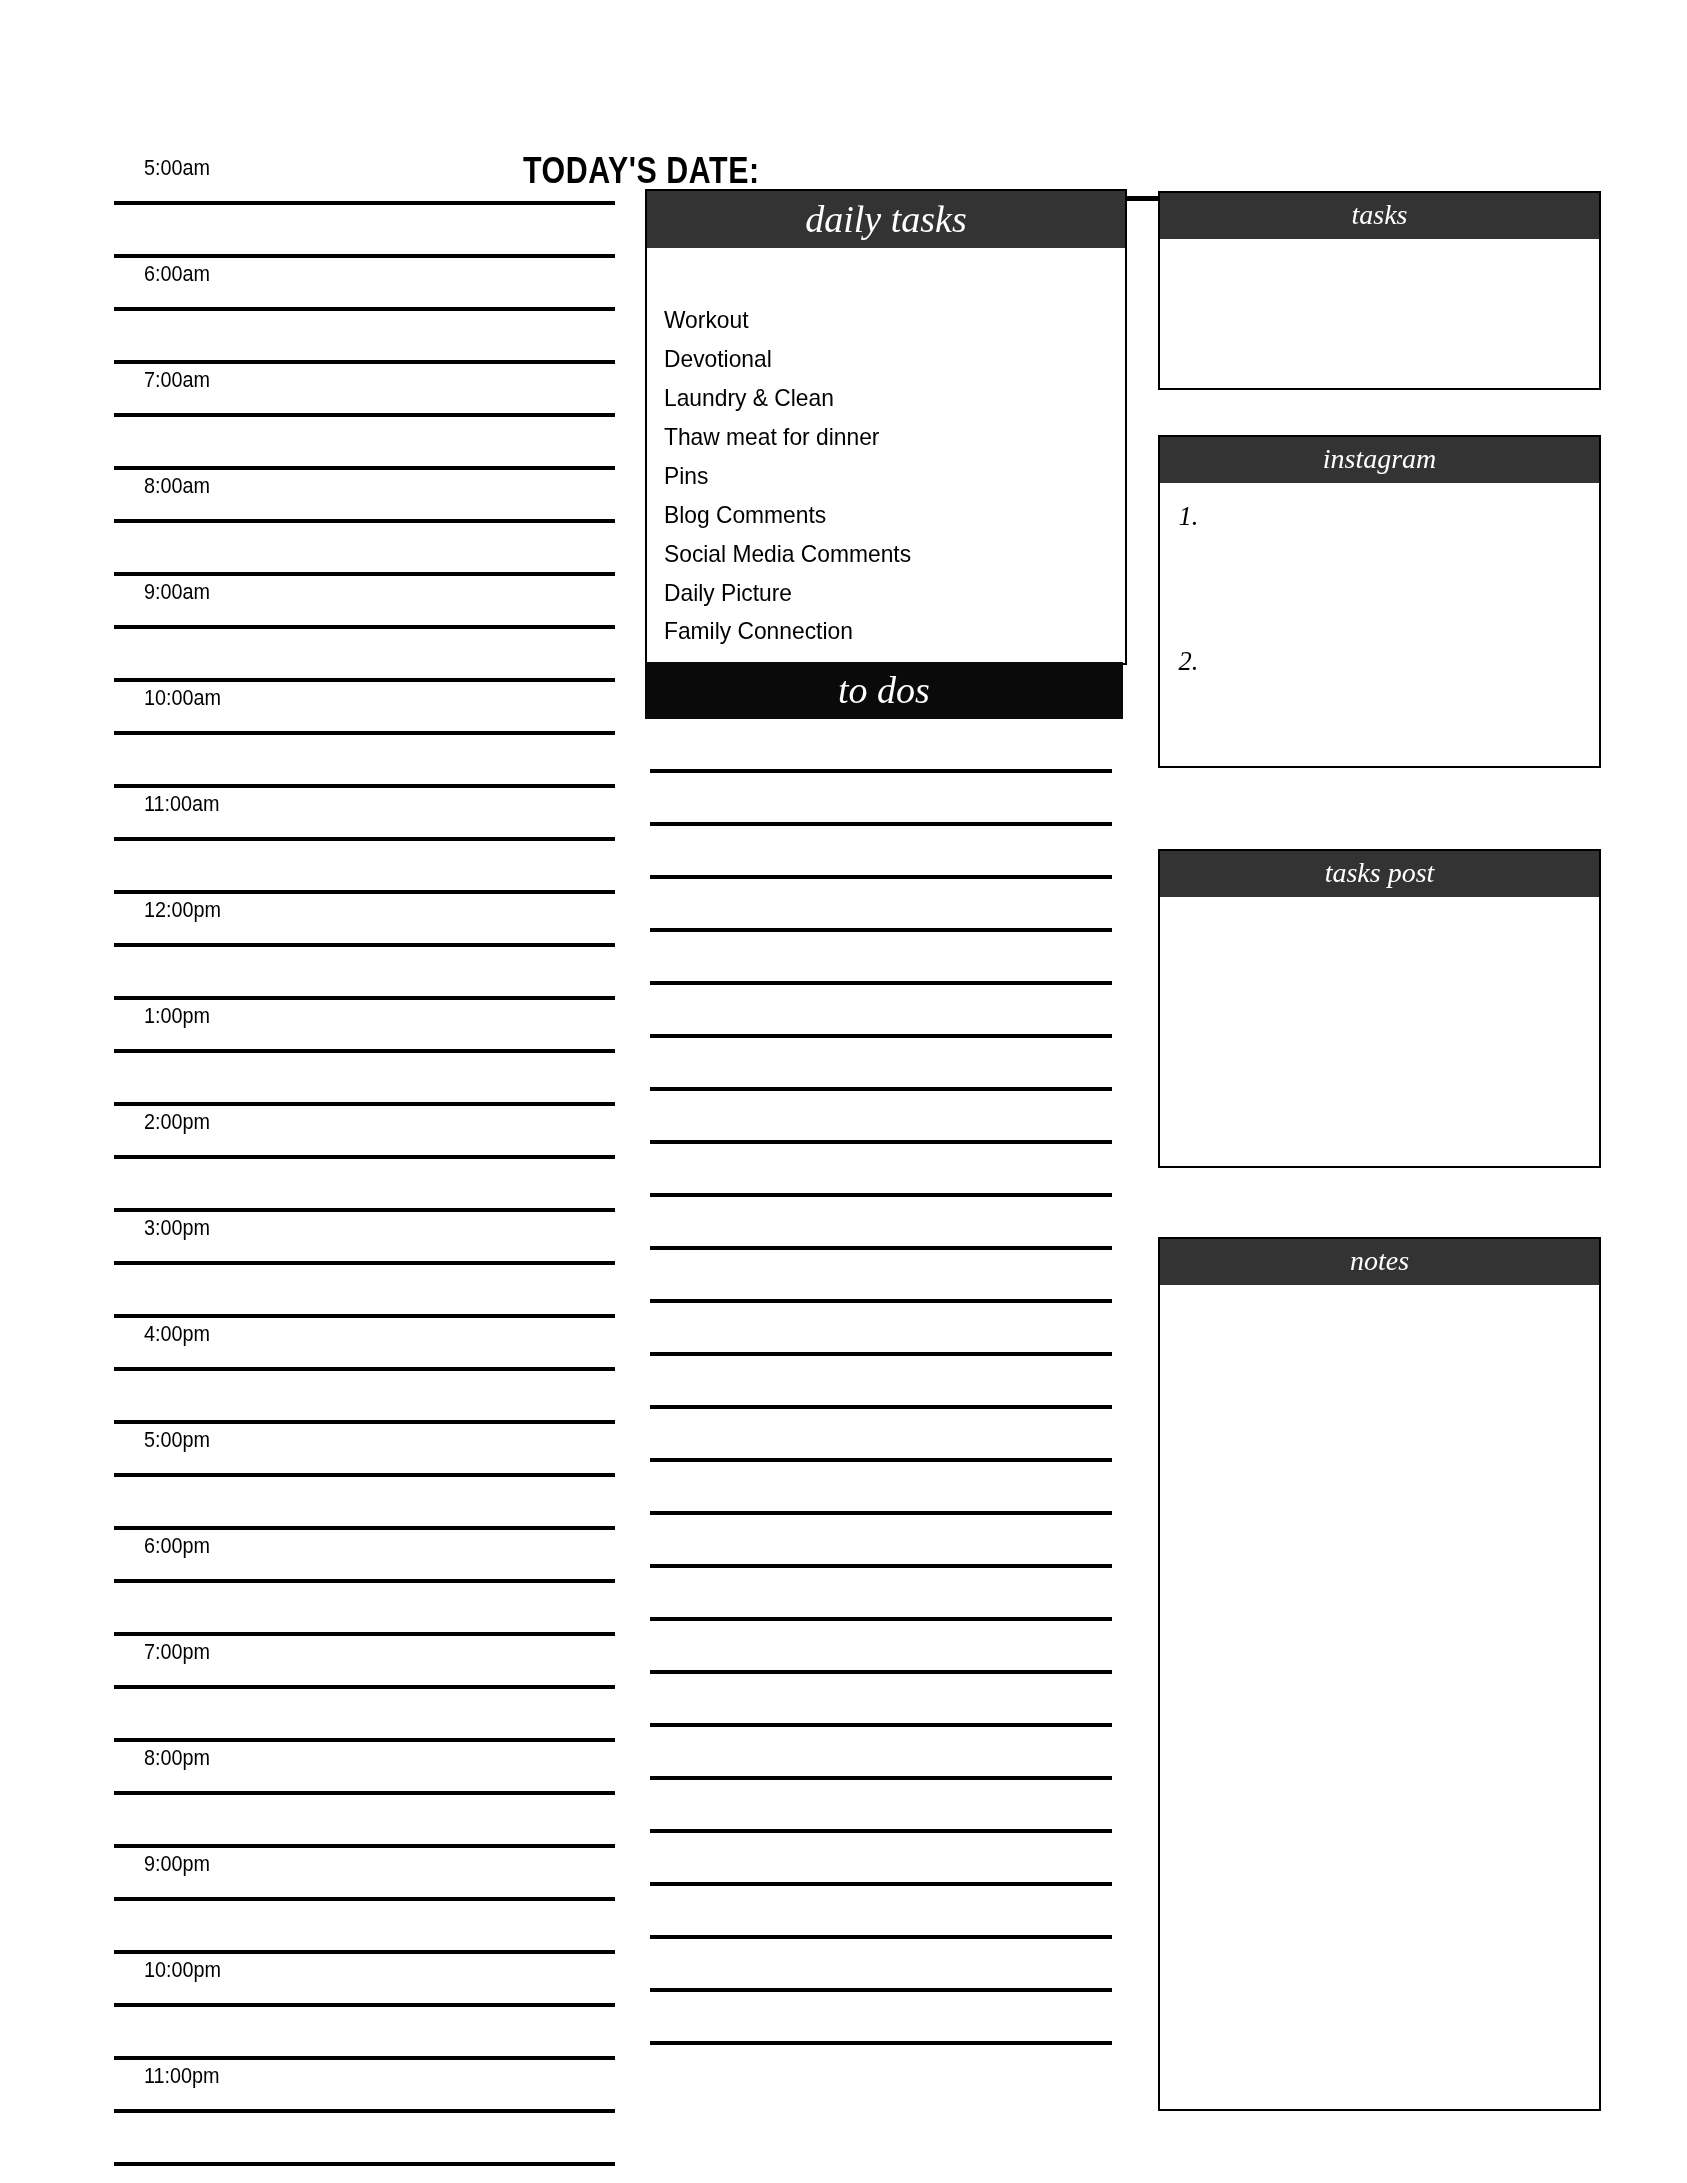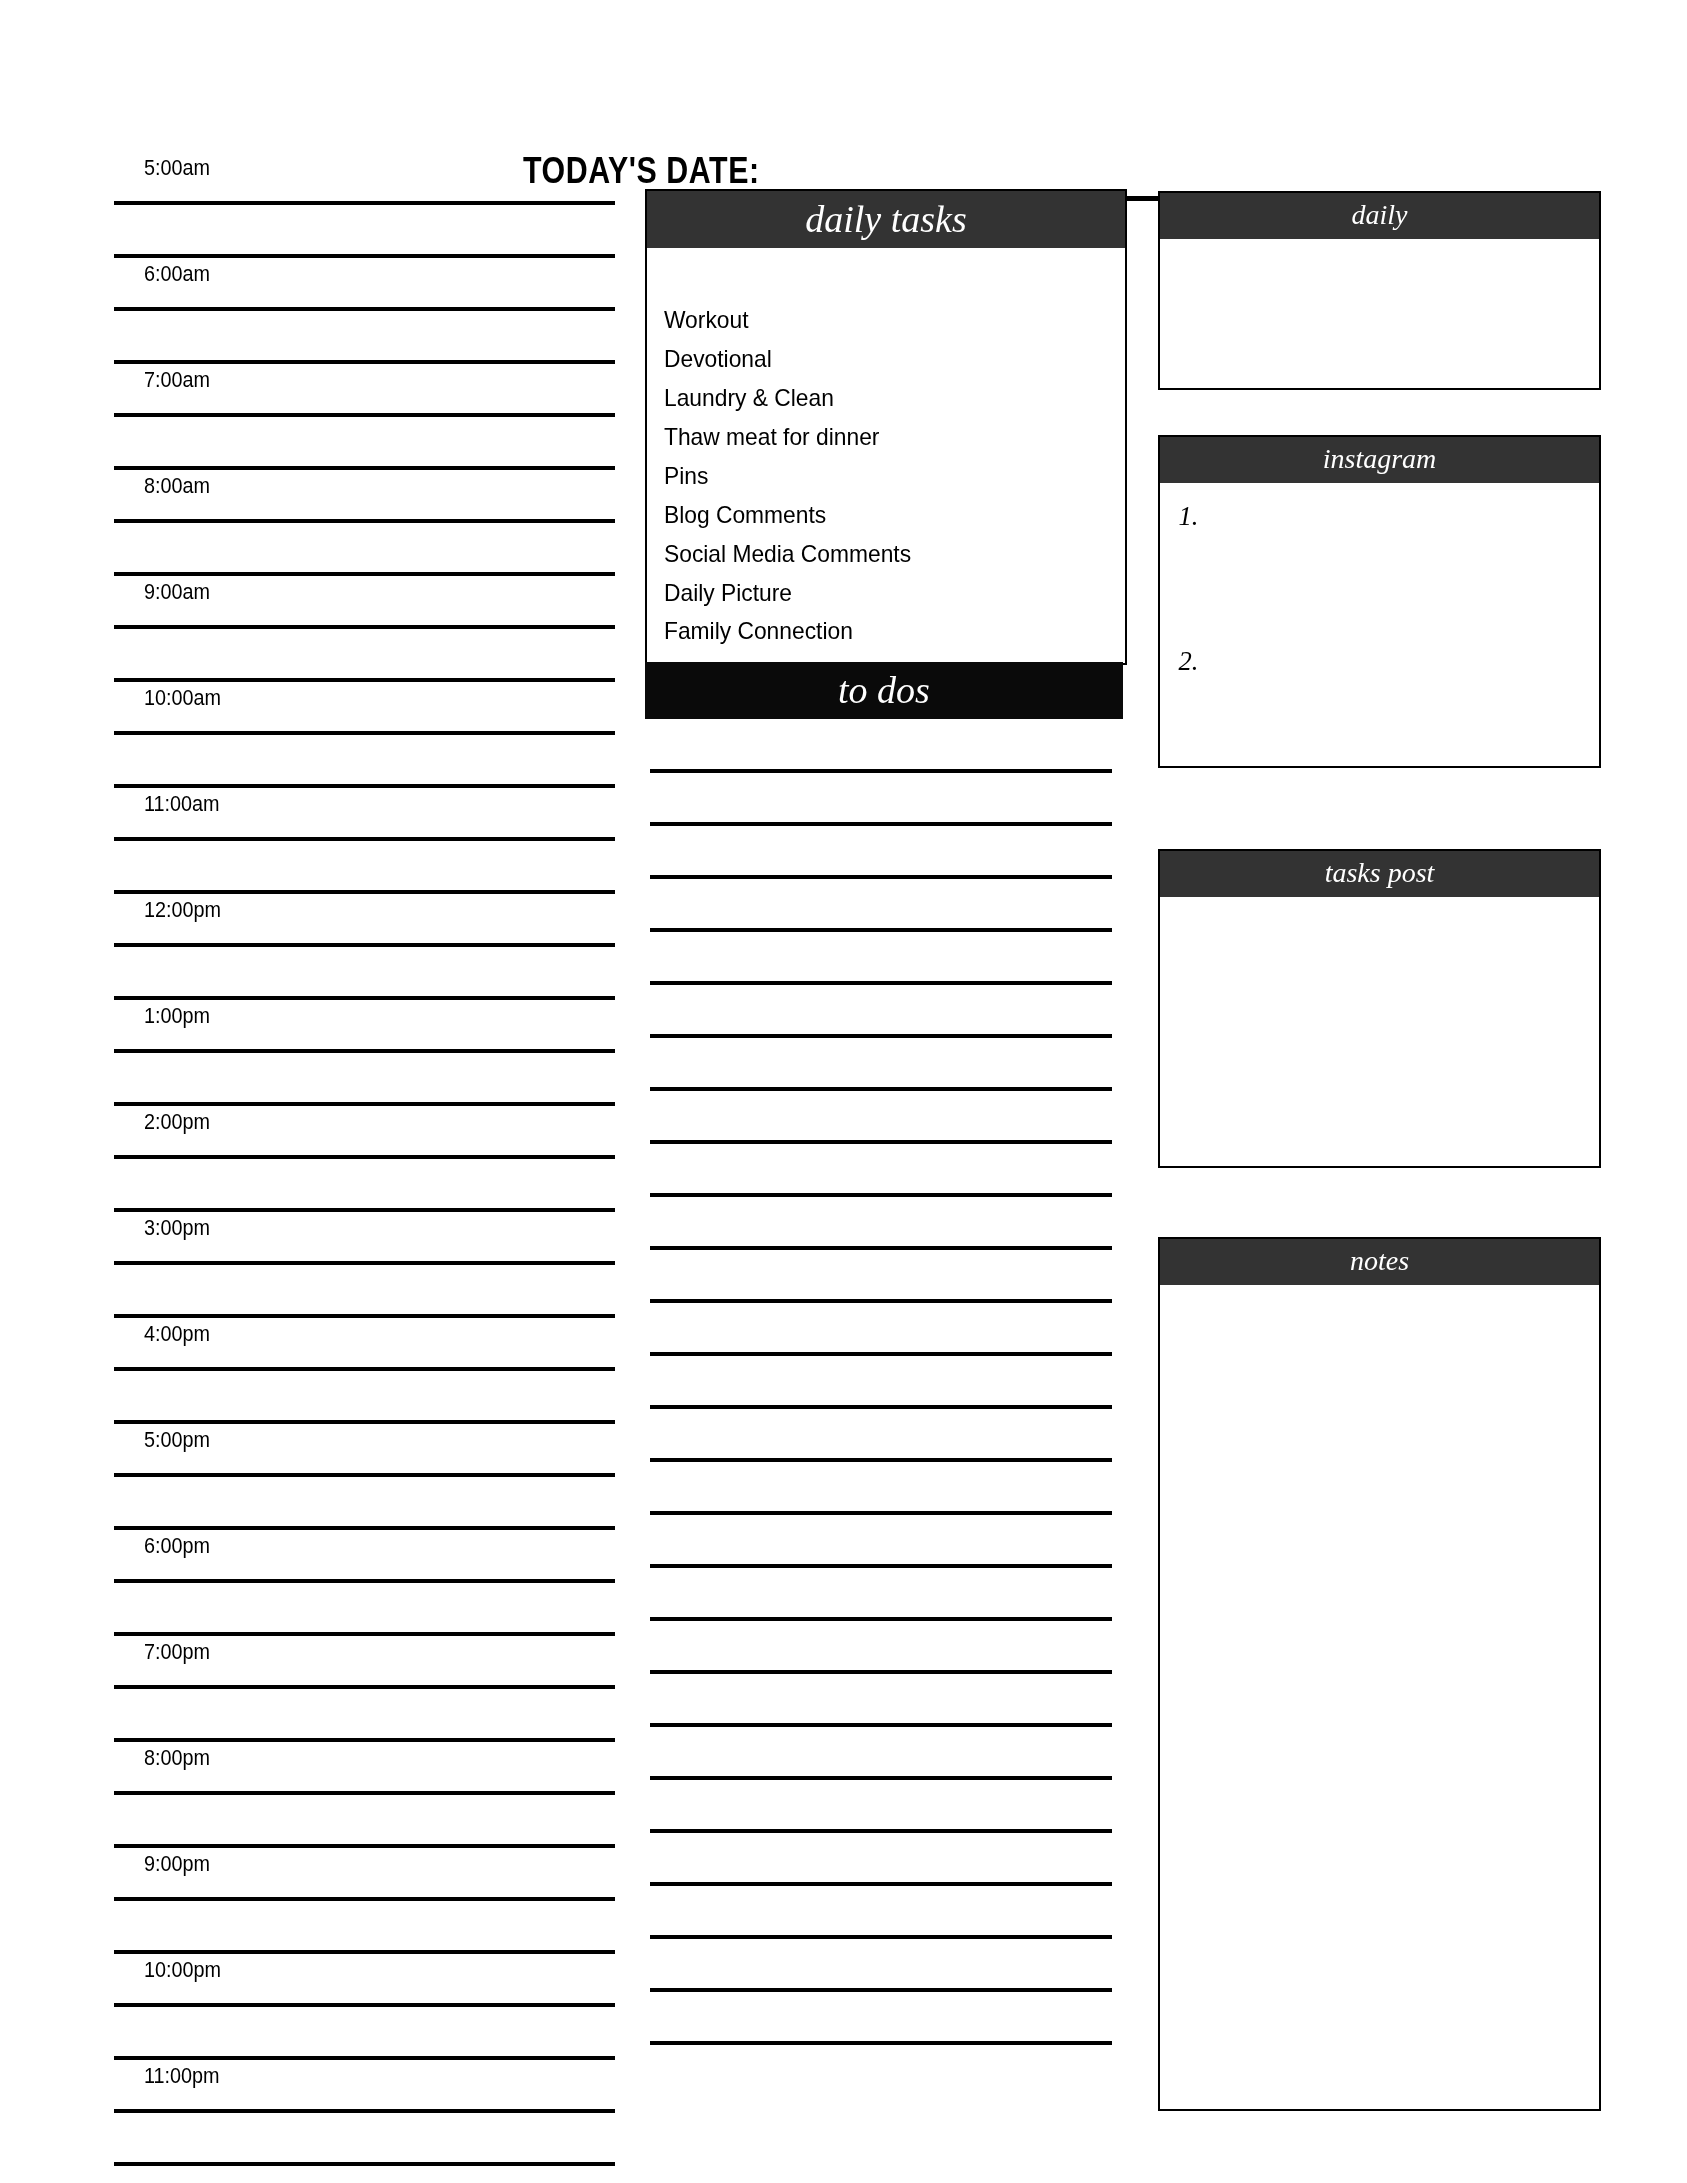--- a/index.html
+++ b/index.html
@@ -437,21 +437,21 @@
     </div>
     <div class="todo-line-slot">
       <div class="todo-rule"></div>
     </div>
     <div class="todo-line-slot">
       <div class="todo-rule"></div>
     </div>
   </div>
 
 <div class="right-box" id="dinner-box">
-  <div class="panel-header">daily</div>
+  <div class="panel-header">tasks</div>
   <div class="box-body"></div>
 </div>
 
 <div class="right-box" id="instagram-box">
   <div class="panel-header">instagram</div>
   <div class="box-body">
     <div class="ig-num" id="ig-num-1">1.</div>
     <div class="ig-num" id="ig-num-2">2.</div>
   </div>
 </div>

